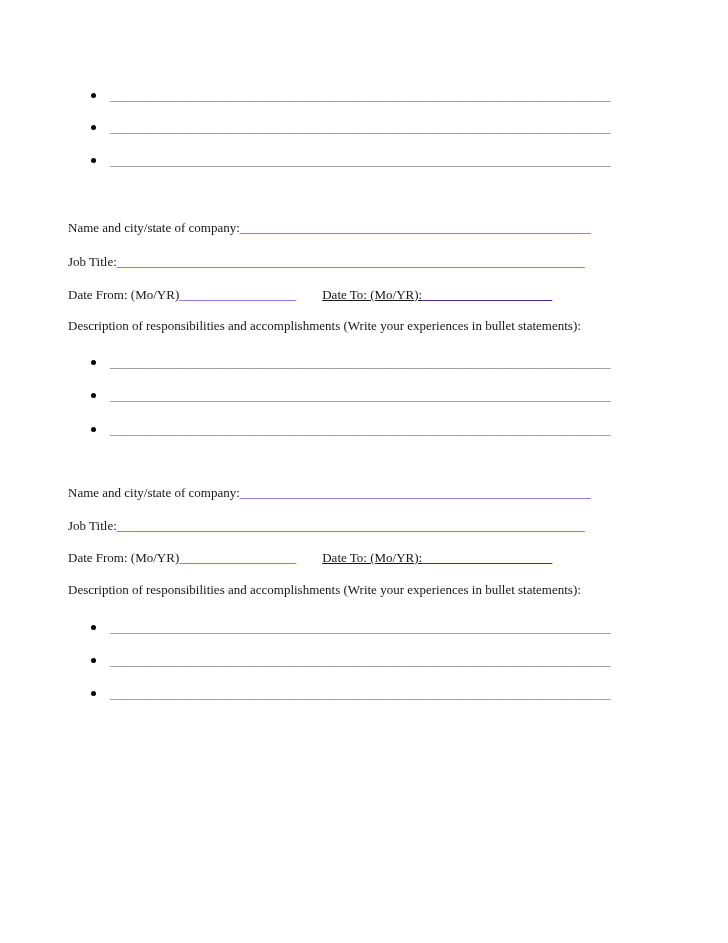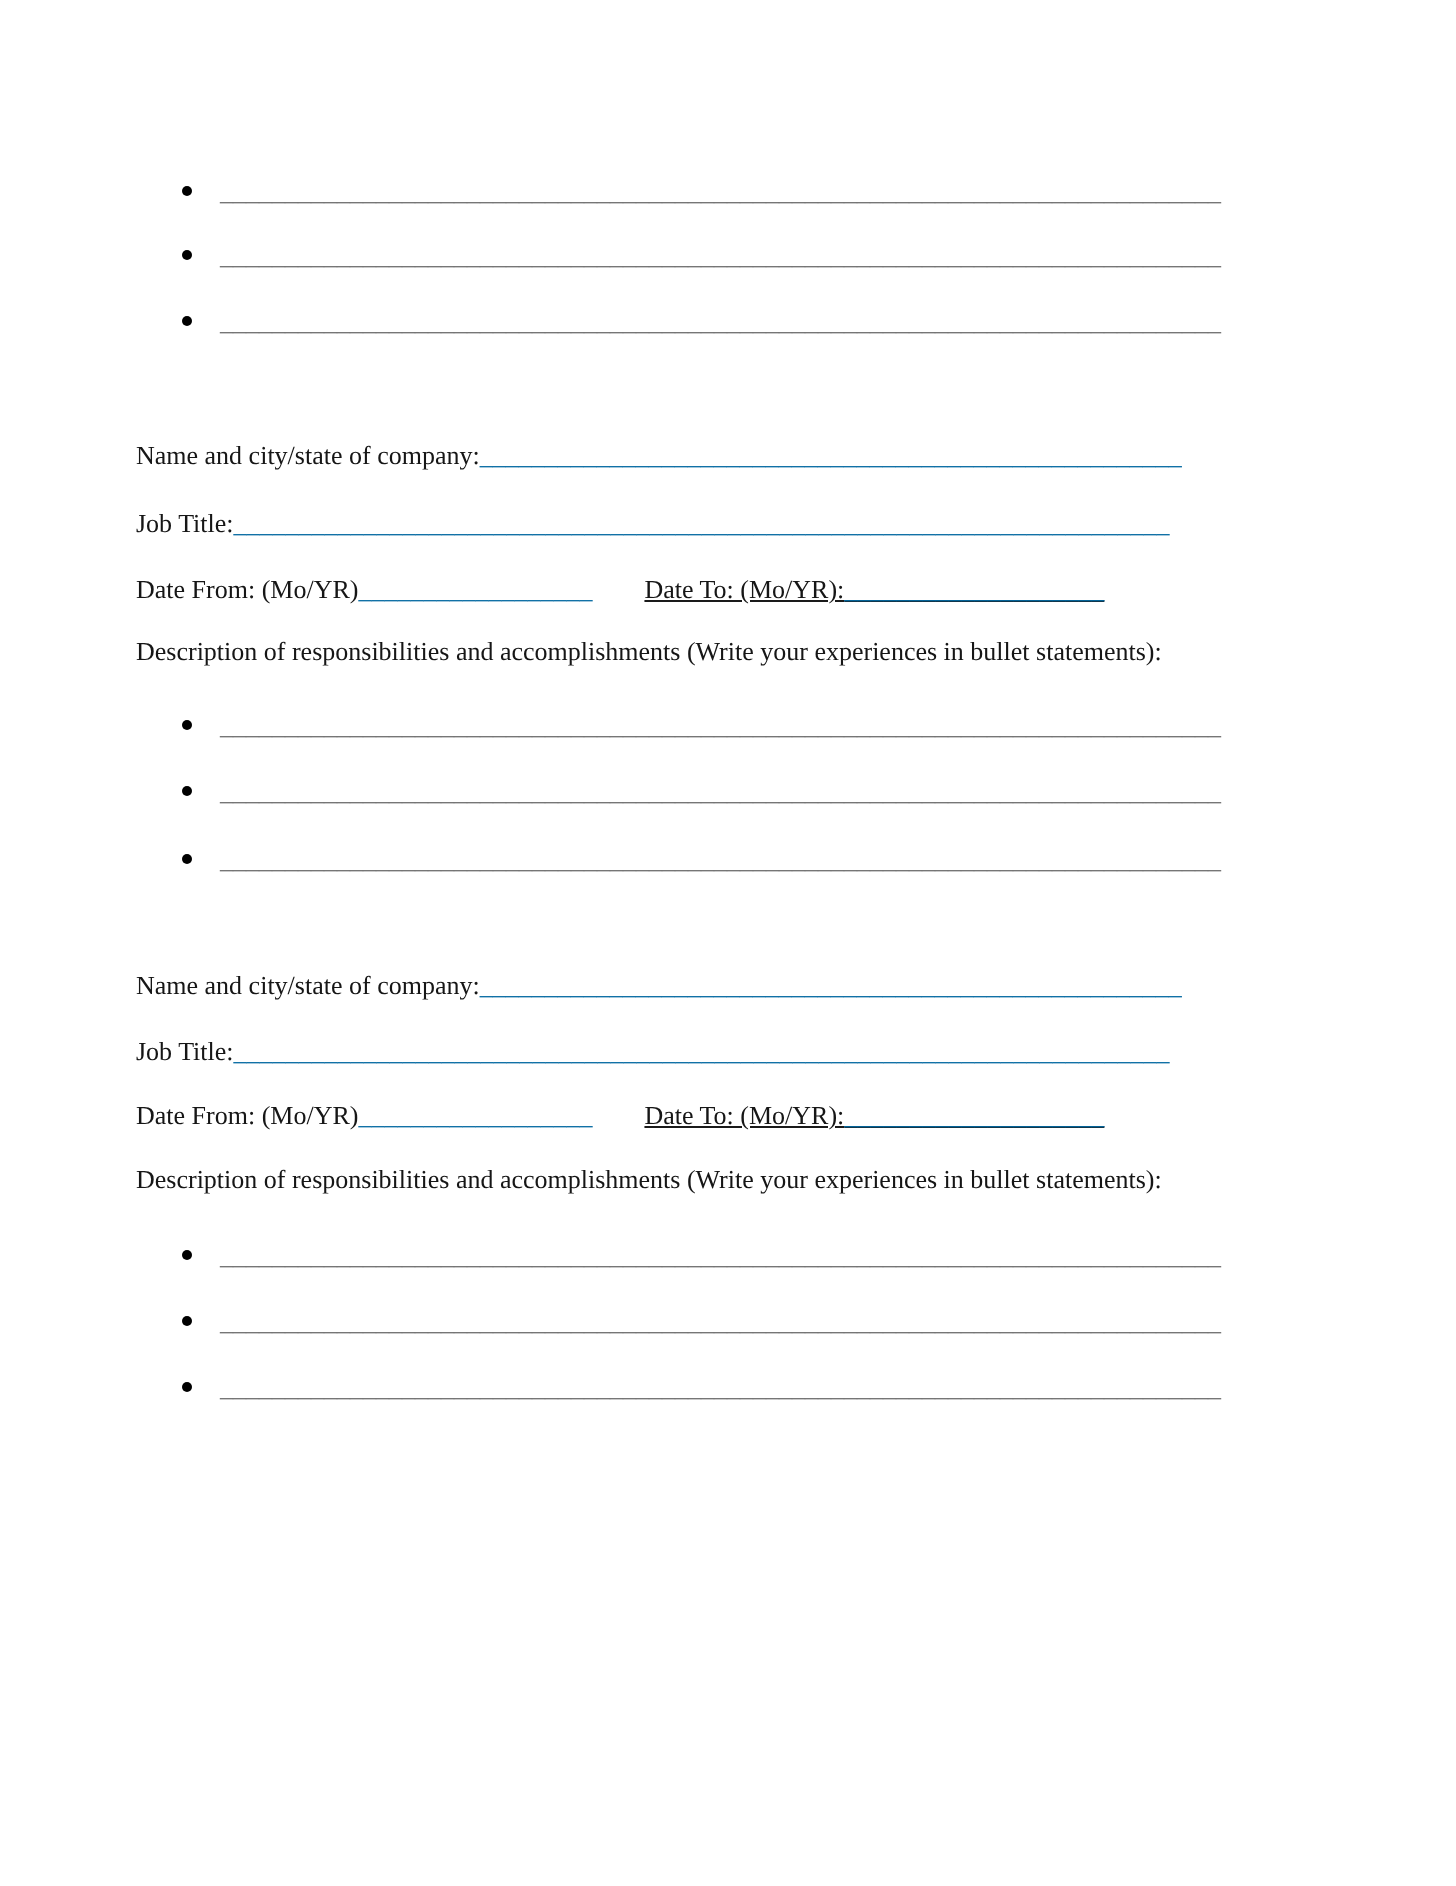--- a/index.html
+++ b/index.html
@@ -33,21 +33,21 @@
     border-radius: 50%;
     background: #000000;
     margin-right: 14px;
     vertical-align: 2px;
   }
   .blank-line {
     color: #6e6e6e;
     letter-spacing: 0;
   }
   .inline-line {
-    color: #0369a1;
+    color: #6d28d9;
     margin-top: 20px;
   }
   .label {
     color: #161616;
   }
   .date-to-group {
     margin-left: 26px;
     text-decoration: underline;
   }
   .page-number {

